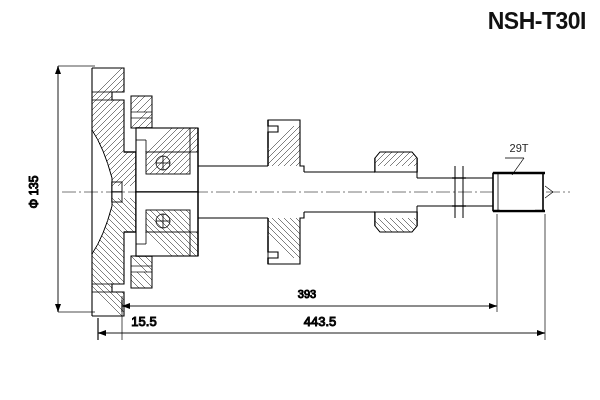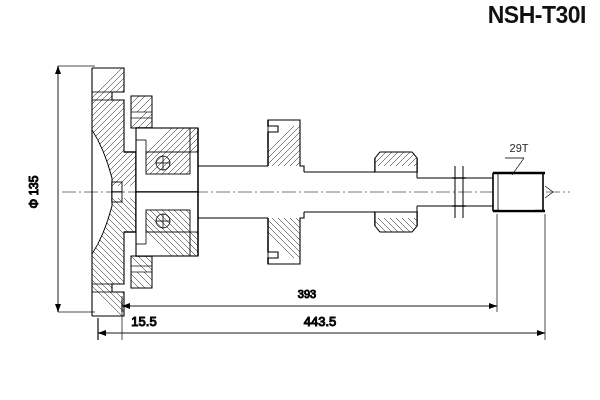--- a/index.html
+++ b/index.html
@@ -11,21 +11,21 @@
     position: relative;
     width: 600px;
     height: 400px;
     background: #ffffff;
     font-family: "Liberation Sans", sans-serif;
     overflow: hidden;
   }
   #title {
     position: absolute;
     right: 14px;
-    top: 2px;
+    top: 8px;
     font-size: 23px;
     font-weight: bold;
     letter-spacing: -0.5px;
     color: #111111;
     font-family: "Liberation Sans", sans-serif;
     white-space: nowrap;
   }
   #drawing-svg {
     position: absolute;
     left: 0;

